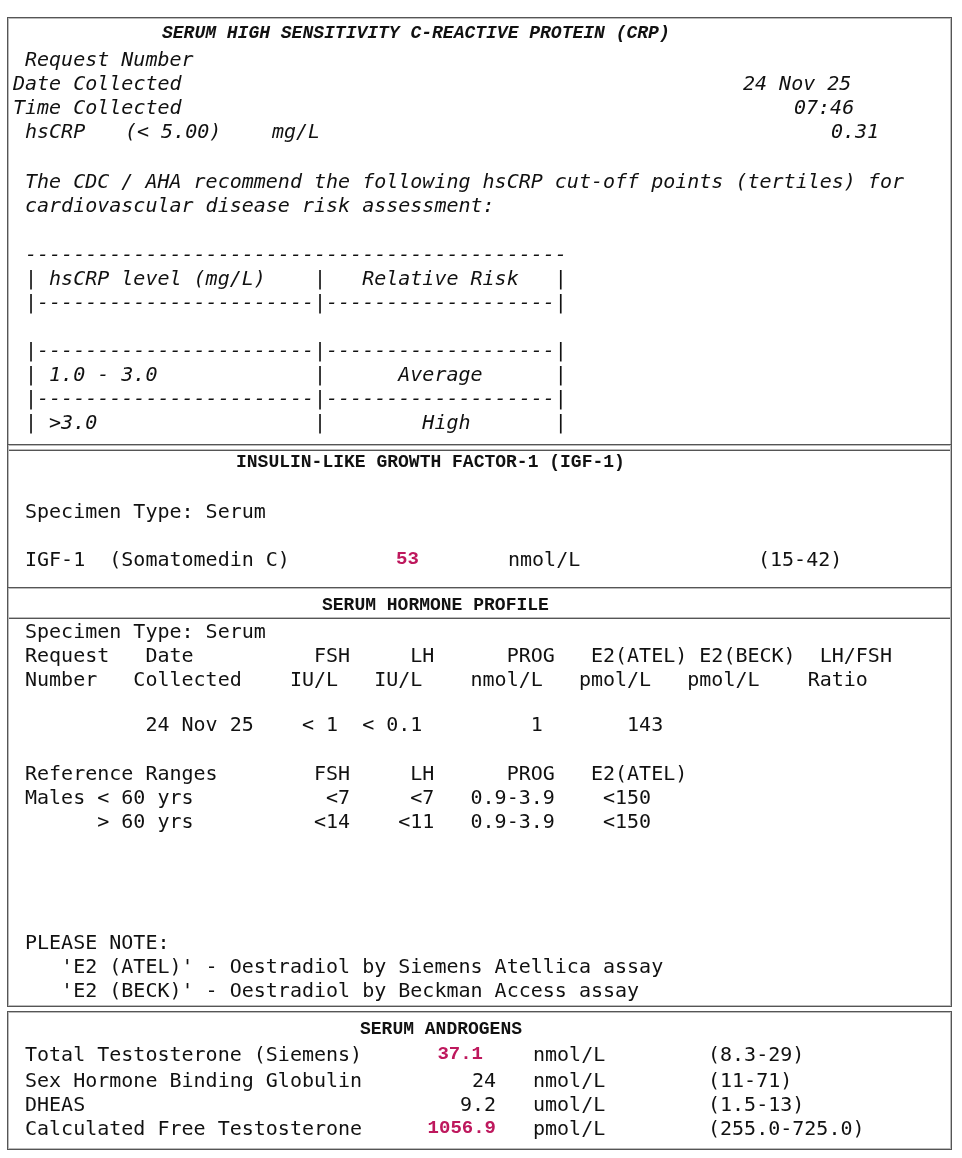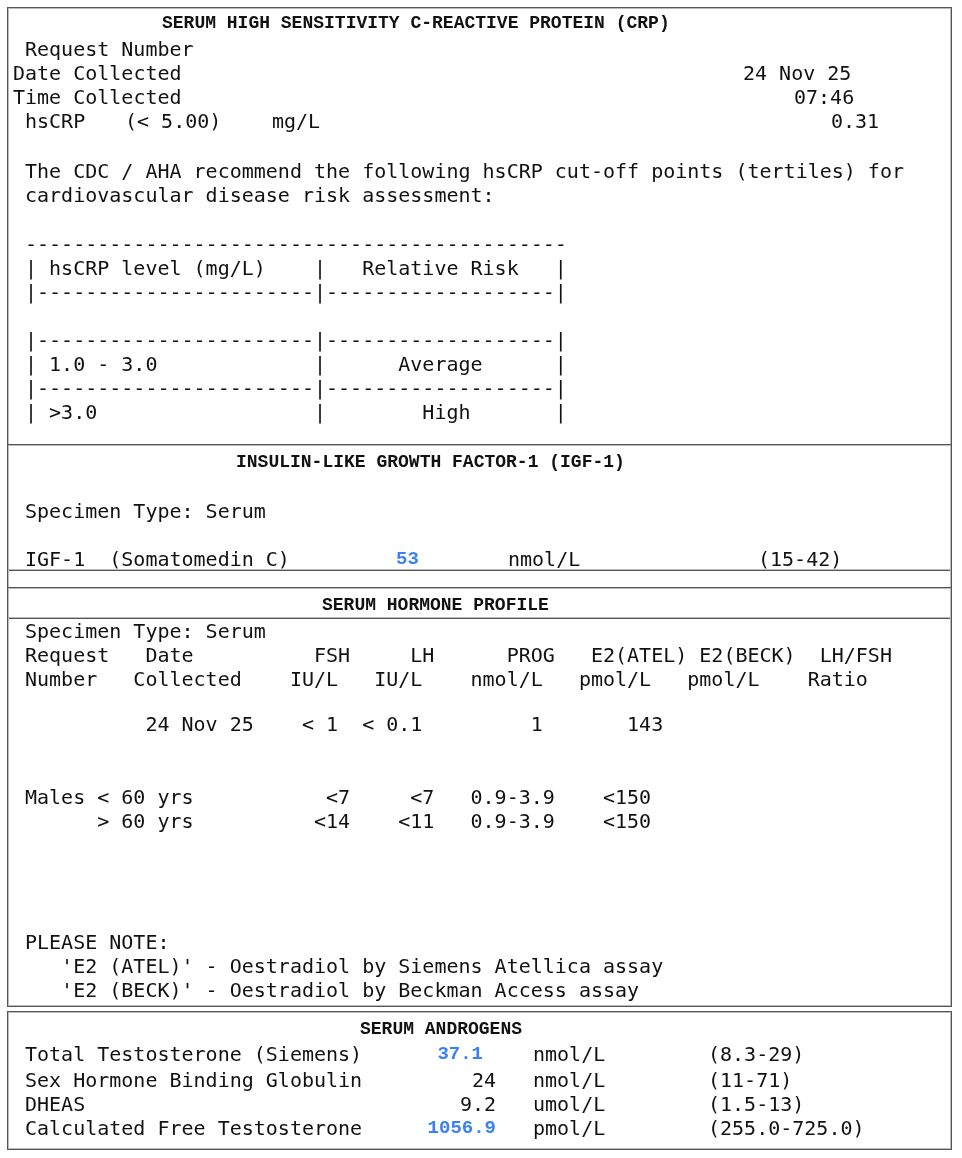--- a/index.html
+++ b/index.html
@@ -3,27 +3,27 @@
 <meta charset="utf-8">
 <style>
   html, body { margin:0; padding:0; background:#ffffff; }
   body { width:962px; height:1158px; position:relative; overflow:hidden;
          font-family:"DejaVu Sans Mono", monospace; font-size:20px; color:#111; }
   .panel { position:absolute; left:7px; width:945px; border:1px solid #555; box-sizing:border-box;
            box-shadow: 0 0 0 1px #bbb inset; }
   .t { position:absolute; white-space:pre; line-height:24px; }
   .hdr { position:absolute; white-space:pre; font-family:"Liberation Mono", monospace;
          font-weight:bold; font-size:18px; line-height:24px; }
-  .red { color:#3b82f6; font-weight:bold; }
+  .red { color:#be185d; font-weight:bold; }
   .r { text-align:right; }
 </style>
 </head>
 <body>
 
-<div class="panel" style="top:7px;height:564px;">
+<div class="panel" style="top:17px;height:434px;font-style:italic;">
   <div class="hdr" style="left:154px;top:3px;">SERUM HIGH SENSITIVITY C-REACTIVE PROTEIN (CRP)</div>
   <div class="t" style="left:17px;top:29px;">Request Number</div>
   <div class="t" style="left:5px;top:53px;">Date Collected</div>
   <div class="t" style="left:735px;top:53px;">24 Nov 25</div>
   <div class="t" style="left:5px;top:77px;">Time Collected</div>
   <div class="t" style="left:786px;top:77px;">07:46</div>
   <div class="t" style="left:17px;top:101px;">hsCRP</div>
   <div class="t" style="left:117px;top:101px;">(&lt; 5.00)</div>
   <div class="t" style="left:264px;top:101px;">mg/L</div>
   <div class="t" style="left:823px;top:101px;">0.31</div>
@@ -46,20 +46,21 @@
   <div class="t" style="left:500px;top:102px;">nmol/L</div>
   <div class="t" style="left:750px;top:102px;">(15-42)</div>
 </div>
 
 <div class="panel" style="top:587px;height:420px;">
   <div class="hdr" style="left:314px;top:5px;">SERUM HORMONE PROFILE</div>
   <div class="t" style="left:17px;top:31px;">Specimen Type: Serum</div>
   <div class="t" style="left:17px;top:55px;">Request   Date          FSH     LH      PROG   E2(ATEL) E2(BECK)  LH/FSH</div>
   <div class="t" style="left:17px;top:79px;">Number   Collected    IU/L   IU/L    nmol/L   pmol/L   pmol/L    Ratio</div>
   <div class="t" style="left:17px;top:124px;">          24 Nov 25    &lt; 1  &lt; 0.1         1       143</div>
+  <div class="t" style="left:17px;top:173px;">Reference Ranges        FSH     LH      PROG   E2(ATEL)</div>
   <div class="t" style="left:17px;top:197px;">Males &lt; 60 yrs           &lt;7     &lt;7   0.9-3.9    &lt;150</div>
   <div class="t" style="left:17px;top:221px;">      &gt; 60 yrs          &lt;14    &lt;11   0.9-3.9    &lt;150</div>
   <div class="t" style="left:17px;top:342px;">PLEASE NOTE:</div>
   <div class="t" style="left:17px;top:366px;">   'E2 (ATEL)' - Oestradiol by Siemens Atellica assay</div>
   <div class="t" style="left:17px;top:390px;">   'E2 (BECK)' - Oestradiol by Beckman Access assay</div>
 </div>
 
 <div class="panel" style="top:1011px;height:139px;">
   <div class="hdr" style="left:352px;top:5px;">SERUM ANDROGENS</div>
 

